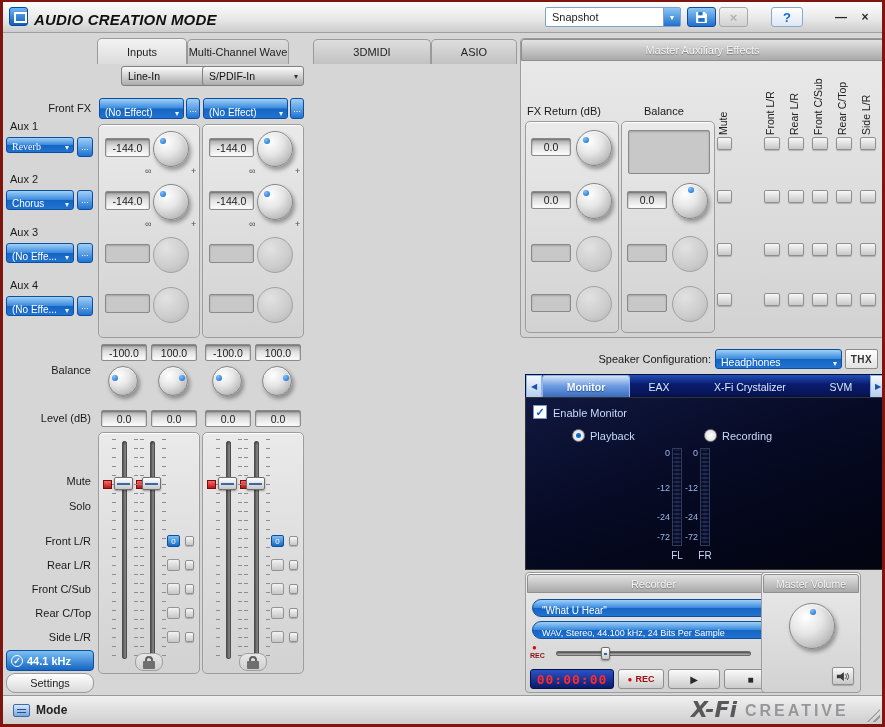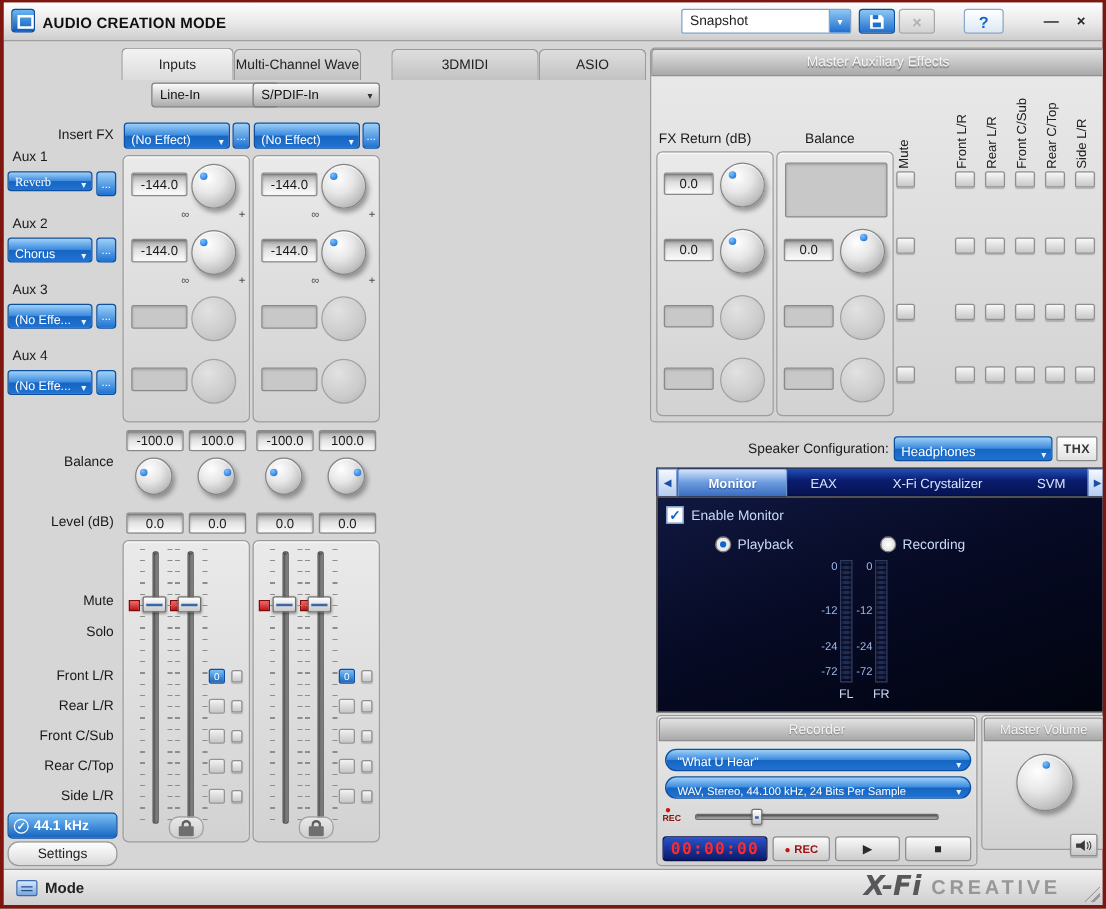--- a/index.html
+++ b/index.html
@@ -9,21 +9,21 @@
     background:#d6d6d6; overflow:hidden; }
   .a { position:absolute; }
   .lbl { font-size:11px; color:#1a1a1a; }
 
   
   .titlebar { position:absolute; left:0; top:0; right:0; height:30px;
     background:linear-gradient(#fdfdfd,#e9e9e9 55%,#cdcdcd); border-bottom:1px solid #9f9f9f; }
   .appicon { width:19px; height:19px; border-radius:3px; background:linear-gradient(#6cb6f2,#0f5cba);
     border:1px solid #0a4a98; box-sizing:border-box; }
   .appicon i { position:absolute; left:4px; top:4px; width:9px; height:7px; border:2px solid #fff; display:block; }
-  .title { font-size:12px; font-weight:bold; color:#101010; letter-spacing:.2px; }
+  .title { font-size:15px; font-weight:bold; color:#101010; letter-spacing:.2px;font-style:italic; }
   .combo-white { display:flex; align-items:center; background:#fff; border:1px solid #7fa2c8; border-radius:2px; box-sizing:border-box; }
   .combo-white .txt { font-size:11px; color:#222; padding-left:6px; }
   .combo-white .arrbox { margin-left:auto; width:16px; align-self:stretch; background:linear-gradient(#8ec6f4,#1e6fce);
     border-left:1px solid #7fa2c8; color:#fff; font-size:8px; display:flex; align-items:center; justify-content:center; }
   .tb-btn { display:flex; align-items:center; justify-content:center; border-radius:3px; box-sizing:border-box; }
   .tb-save { background:linear-gradient(#8ec6f4,#1e6fce); border:1px solid #0d4f9e; }
   .tb-dis { background:linear-gradient(#f2f2f2,#d2d2d2); border:1px solid #a8a8a8; color:#b2b2b2; font-size:13px; font-weight:bold; }
   .tb-help { background:linear-gradient(#ffffff,#dde8f4); border:1px solid #8aa8c8; color:#1668c8; font-size:13px; font-weight:bold; }
   .tb-flat { color:#2a2a2a; font-size:12px; font-weight:bold; display:flex; align-items:center; justify-content:center; }
 
@@ -143,21 +143,21 @@
           <rect x="3" y="1" width="4" height="3" fill="#1e6fce"></rect>
           <rect x="3" y="6.5" width="6" height="3.5" fill="#1e6fce"></rect>
       </svg>
     </div>
     <div class="a tb-btn tb-dis" style="left:716px;top:5px;width:29px;height:20px;">×</div>
     <div class="a tb-btn tb-help" style="left:768px;top:5px;width:32px;height:20px;">?</div>
     <div class="a tb-flat" style="left:828px;top:6px;width:20px;height:18px;">—</div>
     <div class="a tb-flat" style="left:852px;top:6px;width:20px;height:18px;">×</div>
   </div>
 
-  <div class="a lbl" style="left:2px;top:100px;width:86px;text-align:right;">Insert FX</div>
+  <div class="a lbl" style="left:2px;top:100px;width:86px;text-align:right;">Front FX</div>
 
   <div class="a lbl" style="left:7px;top:118px;">Aux 1</div>
   <div class="a dd-blue" style="left:3px;top:135px;width:68px;height:16px;font-family:Liberation Serif, serif;">
     <span class="txt">Reverb</span>
     <span class="arr">▾</span>
   </div>
   <div class="a btn-blue" style="left:74px;top:135px;width:16px;height:20px;">...</div>
 
   <div class="a lbl" style="left:7px;top:171px;">Aux 2</div>
   <div class="a dd-blue" style="left:3px;top:188px;width:68px;height:20px;">
@@ -464,21 +464,21 @@
       <span>REC</span>
     </div>
     <div class="a tbtn" style="left:142px;top:96px;width:52px;height:20px;font-size:10px;">
       <span>▶</span>
     </div>
     <div class="a tbtn" style="left:198px;top:96px;width:53px;height:20px;font-size:10px;">
       <span>■</span>
     </div>
   </div>
 
-  <div class="a panel" style="left:782px;top:570px;width:100px;height:108px;border-radius:4px;">
+  <div class="a panel" style="left:758px;top:570px;width:100px;height:121px;border-radius:4px;">
     <div class="a hdr3d" style="left:1px;top:1px;width:96px;height:19px;border-radius:3px 3px 0 0;font-size:10.5px;">Master Volume</div>
     <div class="a knob" style="left:27px;top:30px;width:46px;height:46px;">
         <span class="kdot" style="left:20px;top:5px;"></span>
       </div>
     <div class="a small3d" style="left:70px;top:94px;width:22px;height:18px;display:flex;align-items:center;justify-content:center;">
       <svg width="14" height="11" viewBox="0 0 16 12">
         <polygon points="1,4 5,4 9,1 9,11 5,8 1,8" fill="#3a3a3a"></polygon>
         <path d="M11 3 q2 3 0 6 M13 2 q3 4 0 8" stroke="#3a3a3a" stroke-width="1" fill="none"></path>
       </svg>
     </div>

